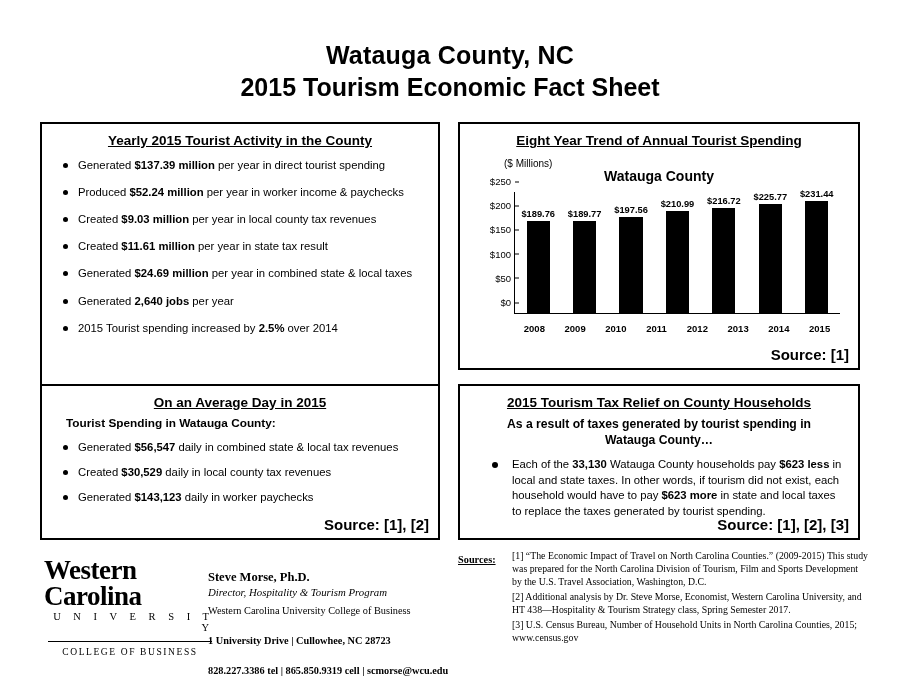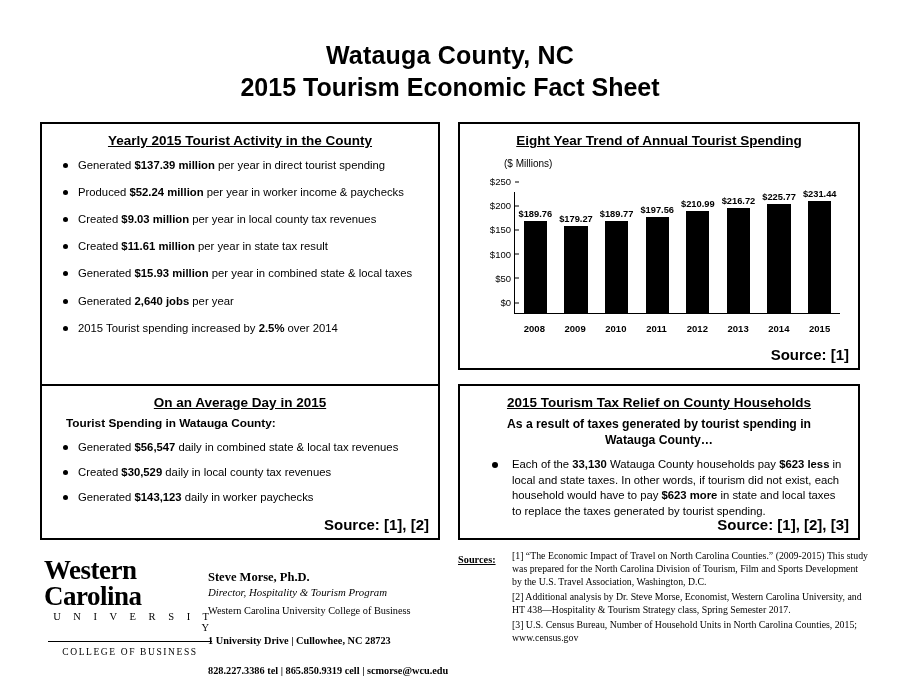--- a/index.html
+++ b/index.html
@@ -274,48 +274,45 @@
     <div class="title-line2">2015 Tourism Economic Fact Sheet</div>
   </div>
 
   <div class="panel" id="panel-yearly">
     <div class="panel-title">Yearly 2015 Tourist Activity in the County</div>
     <ul class="bullets" id="yearly-list">
         <li><span>Generated </span><b>$137.39 million</b><span> per year in direct tourist spending</span></li>
         <li><span>Produced </span><b>$52.24 million</b><span> per year in worker income &amp; paychecks</span></li>
         <li><span>Created </span><b>$9.03 million</b><span> per year in local county tax revenues</span></li>
         <li><span>Created </span><b>$11.61 million</b><span> per year in state tax result</span></li>
-        <li><span>Generated </span><b>$15.93 million</b><span> per year in combined state &amp; local taxes</span></li>
+        <li><span>Generated </span><b>$24.69 million</b><span> per year in combined state &amp; local taxes</span></li>
         <li><span>Generated </span><b>2,640 jobs</b><span> per year</span></li>
         <li><span>2015 Tourist spending increased by </span><b>2.5%</b><span> over 2014</span></li>
       </ul>
     <div class="source">Source: [1]</div>
   </div>
 
   <div class="panel" id="panel-chart">
     <div class="panel-title">Eight Year Trend of Annual Tourist Spending</div>
     <div class="chart-area">
       <div class="chart-units">($ Millions)</div>
+      <div class="chart-subtitle">Watauga County</div>
       <div class="plot">
         <div id="yticks">
             <div class="ytick" style="bottom: 0%;">$0</div>
             <div class="ytick" style="bottom: 20%;">$50</div>
             <div class="ytick" style="bottom: 40%;">$100</div>
             <div class="ytick" style="bottom: 60%;">$150</div>
             <div class="ytick" style="bottom: 80%;">$200</div>
             <div class="ytick" style="bottom: 100%;">$250</div>
           </div>
         <div class="bars" id="bars">
             <div class="bar-wrap">
               <div class="bar" style="height: 75.904%;"></div>
               <div class="bar-label" style="bottom: calc(75.904% + 2px);">$189.76</div>
-            </div>
-            <div class="bar-wrap">
-              <div class="bar" style="height: 71.708%;"></div>
-              <div class="bar-label" style="bottom: calc(71.708% + 2px);">$179.27</div>
             </div>
             <div class="bar-wrap">
               <div class="bar" style="height: 75.908%;"></div>
               <div class="bar-label" style="bottom: calc(75.908% + 2px);">$189.77</div>
             </div>
             <div class="bar-wrap">
               <div class="bar" style="height: 79.024%;"></div>
               <div class="bar-label" style="bottom: calc(79.024% + 2px);">$197.56</div>
             </div>
             <div class="bar-wrap">

